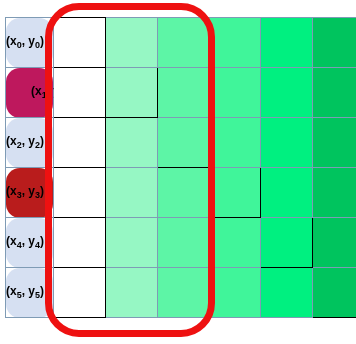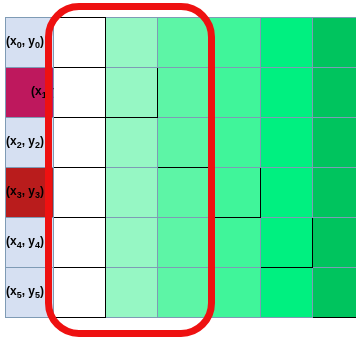--- a/index.html
+++ b/index.html
@@ -40,20 +40,21 @@
   td.row-label {
     width: 47px;
     background: #d6e0f2;
     color: #000000;
     font-size: 12px;
     font-weight: bold;
     text-align: left;
     padding-left: 5px;
     white-space: nowrap;
     border-color: #7f9bb5;
+    border-radius: 14px;
   }
   td.row-label .sub {
     font-size: 9px;
     vertical-align: sub;
   }
 
   
   td.cell {
     width: 51px;
     border: 1px solid #5f8a75;

